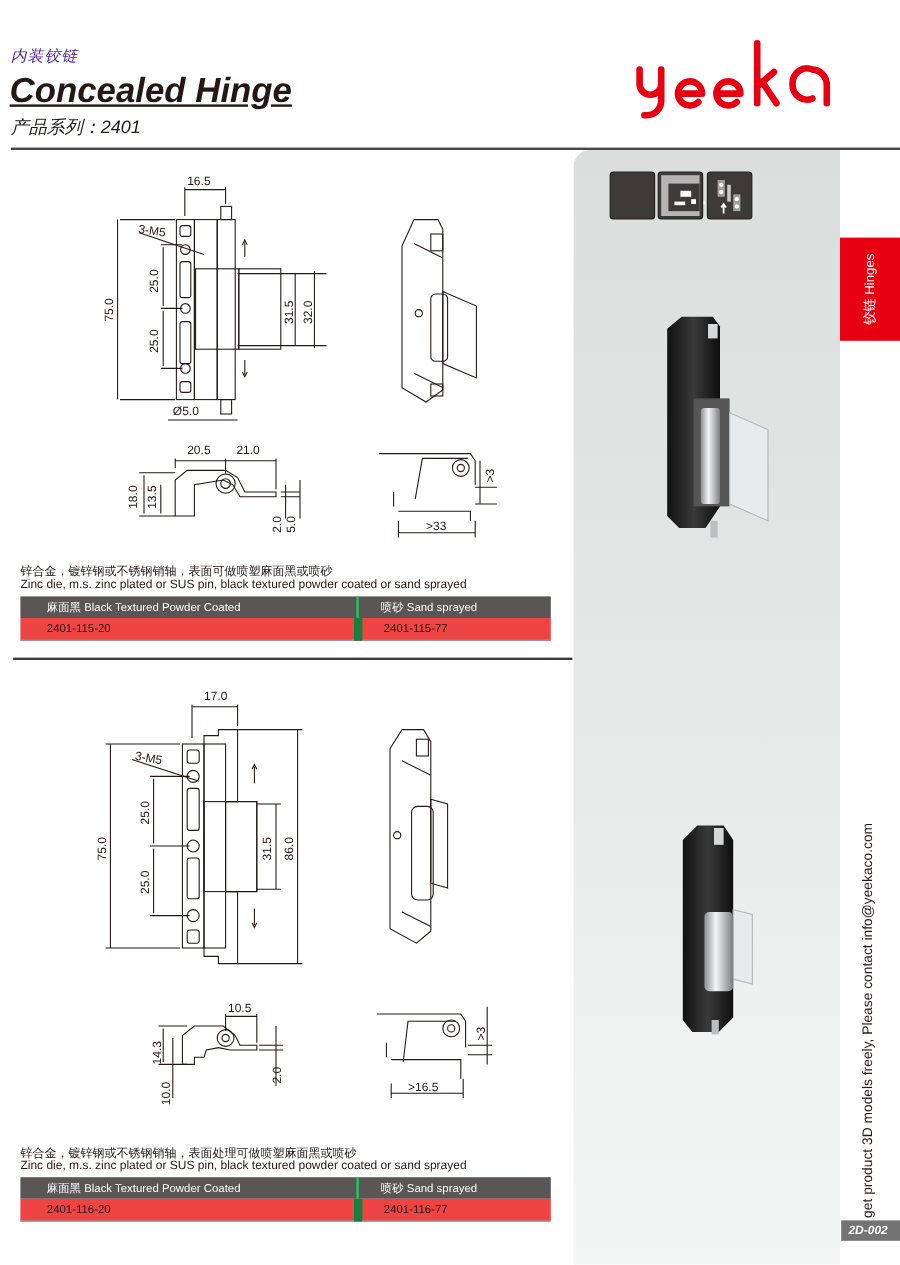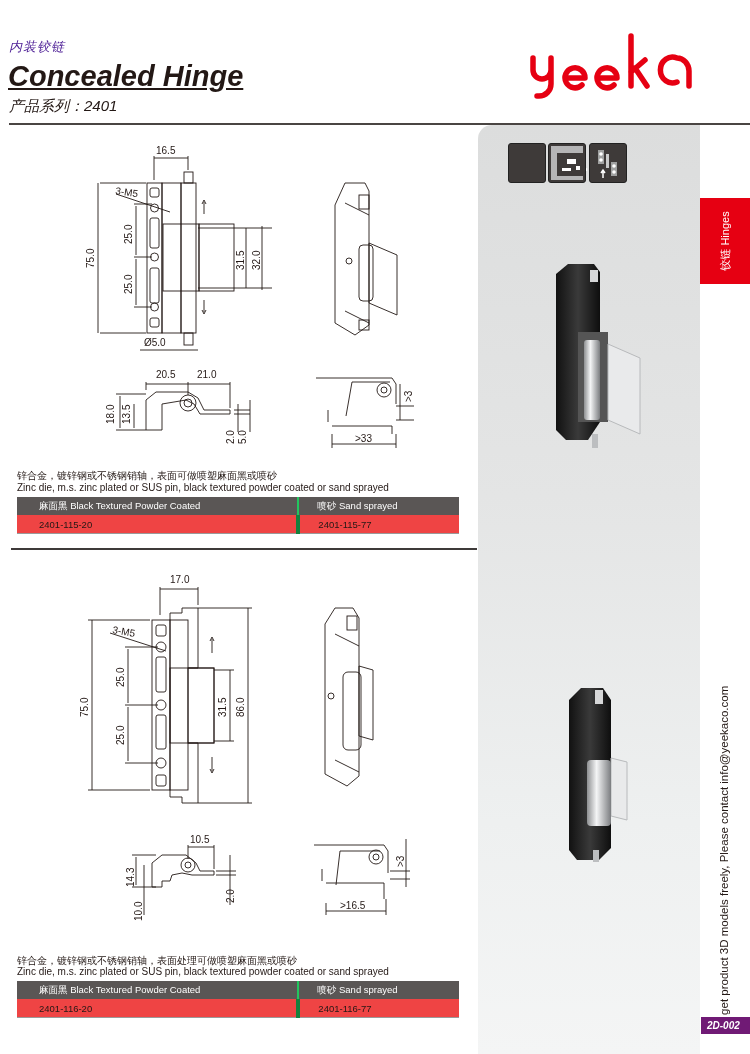--- a/index.html
+++ b/index.html
@@ -10,28 +10,28 @@
   .series{left:9px;top:97px;font-size:15px;font-style:italic;color:#231815;}
   .series .num{}
   .logo{left:527px;top:28px;width:180px;height:80px;}
   .rule-top{left:9px;top:123px;width:741px;height:2px;background:#4a4543;}
   .gray-panel{left:478px;top:125px;width:222px;height:929px;background:linear-gradient(180deg,#dcdddd 0%,#e4e5e5 40%,#eef0f0 75%,#f4f5f5 100%);border-top-left-radius:14px;}
   .right-strip{left:700px;top:125px;width:50px;height:929px;background:#fff;}
   .icon-box{top:143px;width:36px;height:38px;background:#3e3a39;border:1px solid #222;border-radius:3px;}
   .cat-tab{left:700px;top:198px;width:50px;height:86px;background:#e60012;}
   .cat-tab span{position:absolute;left:25px;top:43px;transform:translate(-50%,-50%) rotate(-90deg);white-space:nowrap;color:#fff;font-size:11px;}
   .contact{left:724px;top:858px;transform:translate(-50%,-50%) rotate(-90deg);white-space:nowrap;font-size:11.5px;color:#231815;}
-  .page-tag{left:701px;top:1017px;width:49px;height:17px;background:#701a75;color:#fff;font-size:10px;font-weight:bold;font-style:italic;line-height:17px;text-indent:6px;}
+  .page-tag{left:701px;top:1017px;width:49px;height:17px;background:#737373;color:#fff;font-size:10px;font-weight:bold;font-style:italic;line-height:17px;text-indent:6px;}
   .desc-cn{left:17px;font-size:10px;color:#231815;}
   .desc-en{left:17px;font-size:10px;color:#231815;}
   .spec-table{left:17px;width:442px;border-collapse:collapse;font-size:9.5px;}
   .spec-table th{background:#5a5655;color:#fff;font-weight:normal;text-align:left;height:18px;padding:0 14px 0 22px;}
   .spec-table th + th{border-left:2px solid #22c55e;padding-left:18px;}
   .spec-table td{background:#ef4444;height:18px;padding:0 0 0 22px;color:#231815;border-bottom:1px solid #9a9a9a;}
-  .spec-table td + td{border-left:4px solid #15803d;padding-left:18px;}
+  .spec-table td + td{border-left:7px solid #15803d;padding-left:18px;}
   .divider{left:11px;top:548px;width:466px;height:2px;background:#3e3a39;}
   svg text{font-family:"Liberation Sans",sans-serif;font-size:10px;fill:#231815;}
 </style>
 </head>
 <body>
 
 <div class="abs title-cn">内装铰链</div>
 <div class="abs title-en">Concealed Hinge</div>
 <div class="abs series"><span>产品系列：</span><span class="num">2401</span></div>
 

